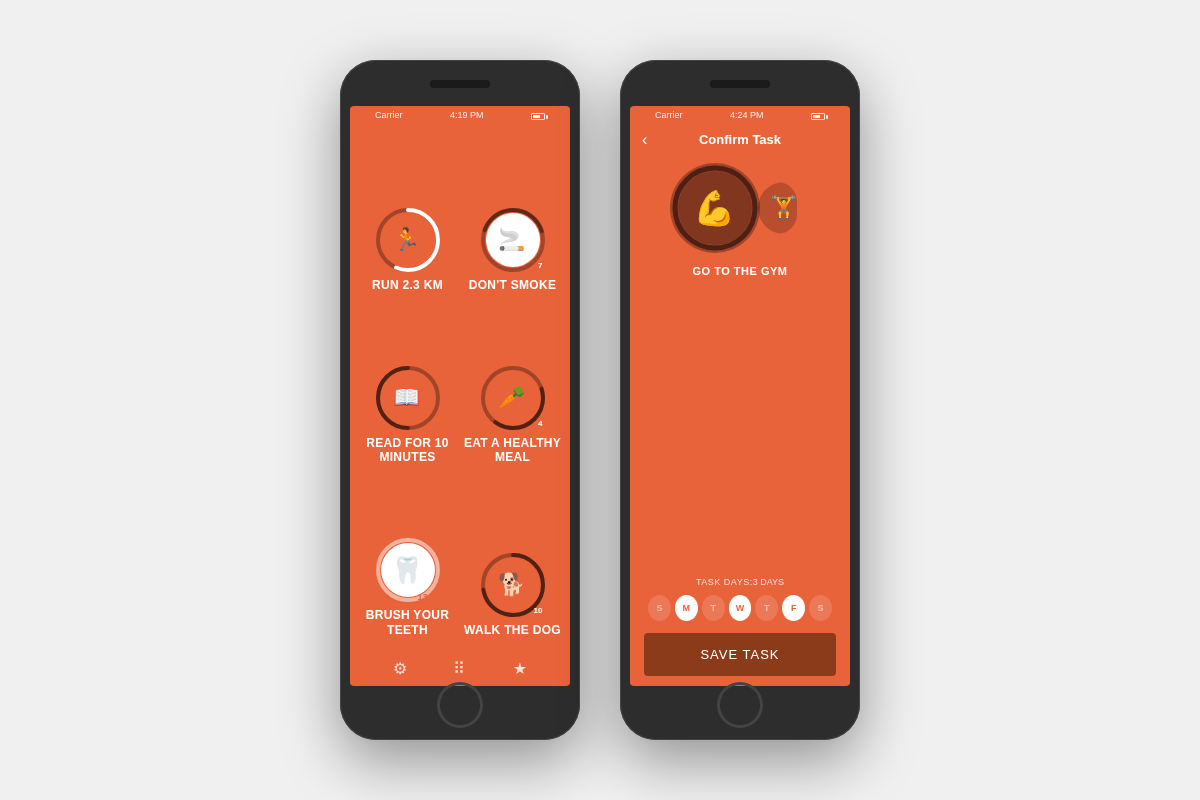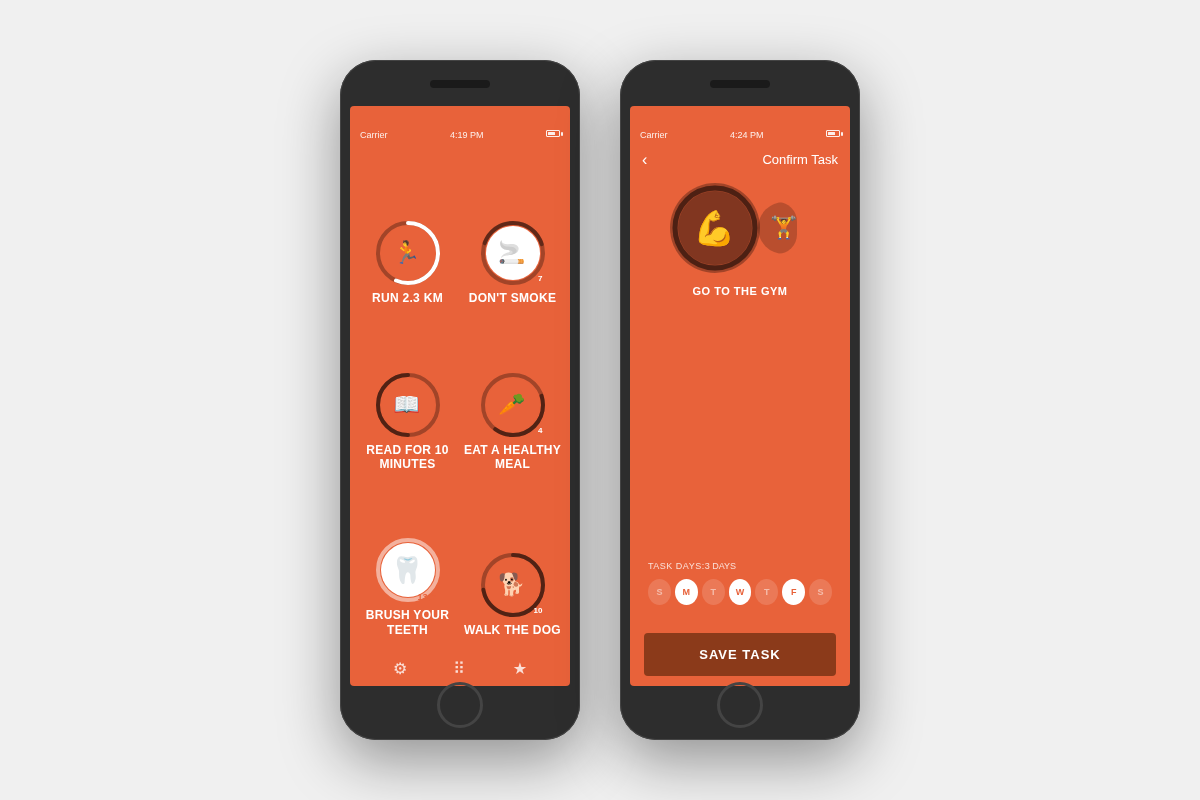--- a/index.html
+++ b/index.html
@@ -59,27 +59,26 @@
       overflow: hidden;
       position: relative;
       display: flex;
       flex-direction: column;
     }
 
     
     .status-bar {
       display: flex;
       justify-content: space-between;
-      align-items: flex-start;
-      padding: 4px 10px;
+      align-items: flex-end;
+      padding: 4px 25px;
       font-size: 9px;
       color: rgba(255,255,255,0.9);
       font-weight: 500;
       flex-shrink: 0;
-      margin-top: 20px;
     }
     .status-right {
       display: flex;
       align-items: center;
       gap: 3px;
     }
     .battery-icon {
       width: 14px;
       height: 7px;
       border: 1px solid rgba(255,255,255,0.9);
@@ -204,24 +203,24 @@
     }
     .back-arrow {
       color: white;
       font-size: 16px;
       cursor: pointer;
       position: absolute;
       left: 12px;
     }
     .app2-title {
       flex: 1;
-      text-align: right;
+      text-align: center;
       color: white;
       font-size: 13px;
-      font-weight: 400;
+      font-weight: 700;
     }
 
     .app2-content {
       flex: 1;
       display: flex;
       flex-direction: column;
       align-items: center;
       padding: 10px 14px;
       gap: 12px;
     }
@@ -268,21 +267,21 @@
       letter-spacing: 0.5px;
       text-transform: uppercase;
     }
 
     .days-section {
       width: 100%;
       padding: 0 4px;
     }
     .days-header {
       display: flex;
-      justify-content: flex-start;
+      justify-content: center;
       margin-bottom: 8px;
     }
     .days-header-label {
       font-size: 9px;
       color: rgba(255,255,255,0.8);
       text-transform: uppercase;
       letter-spacing: 0.5px;
     }
     .days-header-count {
       font-size: 9px;
@@ -311,25 +310,25 @@
     }
 
     .save-btn {
       width: 100%;
       padding: 14px;
       background: #8b3a1a;
       border: none;
       border-radius: 4px;
       color: white;
       font-size: 13px;
-      font-weight: 700;
+      font-weight: 400;
       letter-spacing: 1px;
       text-transform: uppercase;
       cursor: pointer;
-      margin-top: 16px;
+      margin-top: 0;
     }
 
     
     .ring-svg {
       position: absolute;
       top: 0; left: 0;
       width: 100%;
       height: 100%;
       transform: rotate(-90deg);
     }

